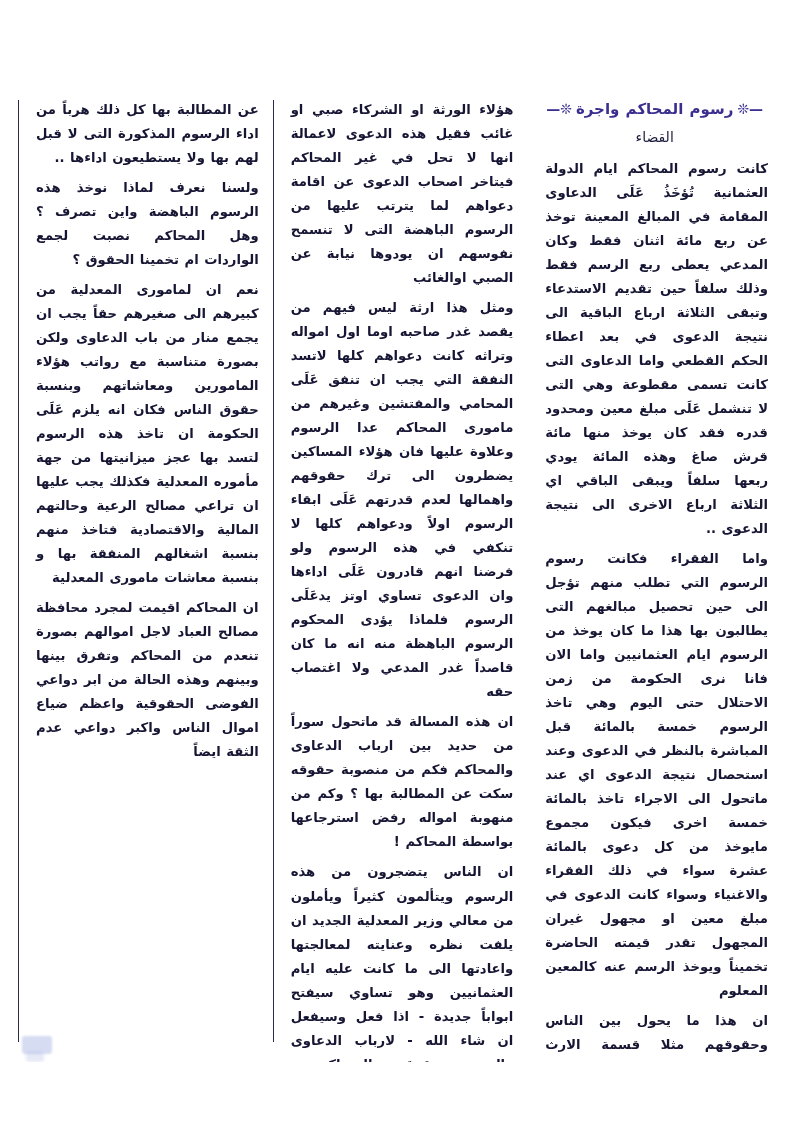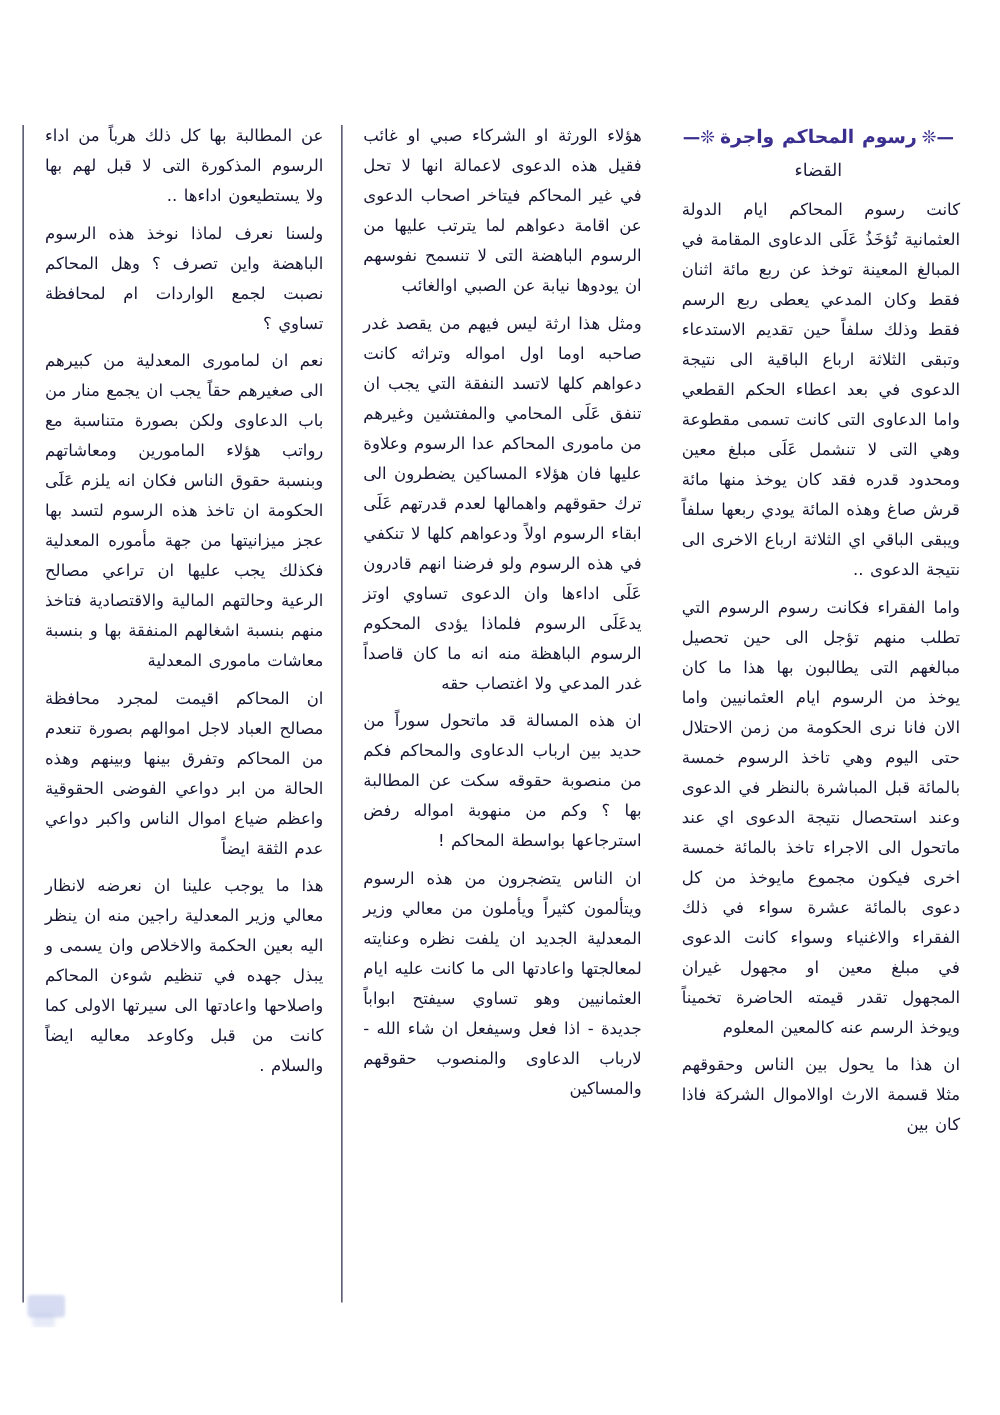--- a/index.html
+++ b/index.html
@@ -77,20 +77,21 @@
   .subhead {
     text-align: center;
     font-size: 14px;
     margin: 0 0 6px 0;
     color: #1b1b3c;
   }
 
   p.para {
     margin: 0 0 6px 4px;
     text-indent: 0;
+    font-weight: bold;
   }
   p.para.first {
     margin-top: 2px;
   }
 
   
   .smudge {
     position: absolute;
     left: 22px;
     bottom: 78px;
@@ -145,24 +146,23 @@
         <p class="para first">هؤلاء الورثة او الشركاء صبي او غائب فقيل هذه الدعوى لاعمالة انها لا تحل في غير المحاكم فيتاخر اصحاب الدعوى عن اقامة دعواهم لما يترتب عليها من الرسوم الباهضة التى لا تنسمح نفوسهم ان يودوها نيابة عن الصبي اوالغائب</p>
         <p class="para">ومثل هذا ارثة ليس فيهم من يقصد غدر صاحبه اوما اول امواله وتراثه كانت دعواهم كلها لاتسد النفقة التي يجب ان تنفق عَلَى المحامي والمفتشين وغيرهم من مامورى المحاكم عدا الرسوم وعلاوة عليها فان هؤلاء المساكين يضطرون الى ترك حقوقهم واهمالها لعدم قدرتهم عَلَى ابقاء الرسوم اولاً ودعواهم كلها لا تنكفي في هذه الرسوم ولو فرضنا انهم قادرون عَلَى اداءها وان الدعوى تساوي اوتز يدعَلَى الرسوم فلماذا يؤدى المحكوم الرسوم الباهظة منه انه ما كان قاصداً غدر المدعي ولا اغتصاب حقه</p>
         <p class="para">ان هذه المسالة قد ماتحول سوراً من حديد بين ارباب الدعاوى والمحاكم فكم من منصوبة حقوقه سكت عن المطالبة بها ؟ وكم من منهوبة امواله رفض استرجاعها بواسطة المحاكم !</p>
         <p class="para">ان الناس يتضجرون من هذه الرسوم ويتألمون كثيراً ويأملون من معالي وزير المعدلية الجديد ان يلفت نظره وعنايته لمعالجتها واعادتها الى ما كانت عليه ايام العثمانيين وهو تساوي سيفتح ابواباً جديدة - اذا فعل وسيفعل ان شاء الله - لارباب الدعاوى والمنصوب حقوقهم والمساكين</p>
       </div>
     </div>
 
     <div class="col with-rule-left">
       <div class="col-inner">
         <p class="para first">عن المطالبة بها كل ذلك هرباً من اداء الرسوم المذكورة التى لا قبل لهم بها ولا يستطيعون اداءها ..</p>
-        <p class="para">ولسنا نعرف لماذا نوخذ هذه الرسوم الباهضة واين تصرف ؟ وهل المحاكم نصبت لجمع الواردات ام لمحافظة تساوي ؟</p>
+        <p class="para">ولسنا نعرف لماذا نوخذ هذه الرسوم الباهضة واين تصرف ؟ وهل المحاكم نصبت لجمع الواردات ام تخمينا الحقوق ؟</p>
         <p class="para">نعم ان لمامورى المعدلية من كبيرهم الى صغيرهم حقاً يجب ان يجمع منار من باب الدعاوى ولكن بصورة متناسبة مع رواتب هؤلاء المامورين ومعاشاتهم وبنسبة حقوق الناس فكان انه يلزم عَلَى الحكومة ان تاخذ هذه الرسوم لتسد بها عجز ميزانيتها من جهة مأموره المعدلية فكذلك يجب عليها ان تراعي مصالح الرعية وحالتهم المالية والاقتصادية فتاخذ منهم بنسبة اشغالهم المنفقة بها و بنسبة معاشات مامورى المعدلية</p>
         <p class="para">ان المحاكم اقيمت لمجرد محافظة مصالح العباد لاجل اموالهم بصورة تنعدم من المحاكم وتفرق بينها وبينهم وهذه الحالة من ابر دواعي الفوضى الحقوقية واعظم ضياع اموال الناس واكبر دواعي عدم الثقة ايضاً</p>
-        <p class="para">هذا ما يوجب علينا ان نعرضه لانظار معالي وزير المعدلية راجين منه ان ينظر اليه بعين الحكمة والاخلاص وان يسمى و يبذل جهده في تنظيم شوءن المحاكم واصلاحها واعادتها الى سيرتها الاولى كما كانت من قبل وكاوعد معاليه ايضاً والسلام .</p>
       </div>
     </div>
 
   </div>
 
   <div class="smudge"></div>
   <div class="smudge2"></div>
   <div class="bottom-margin"></div>
 </div>
 

